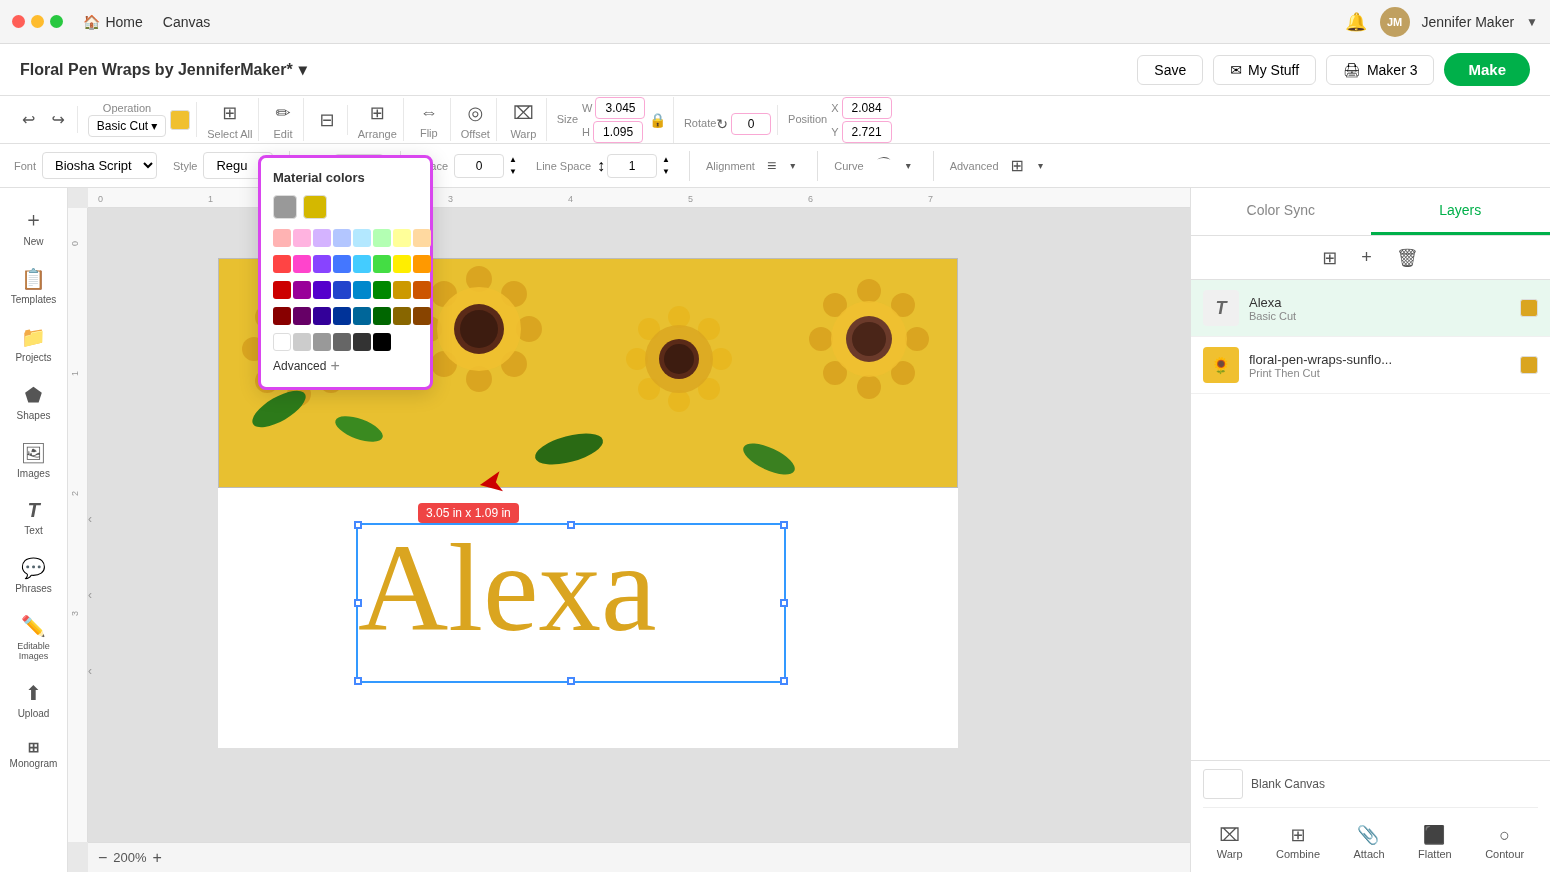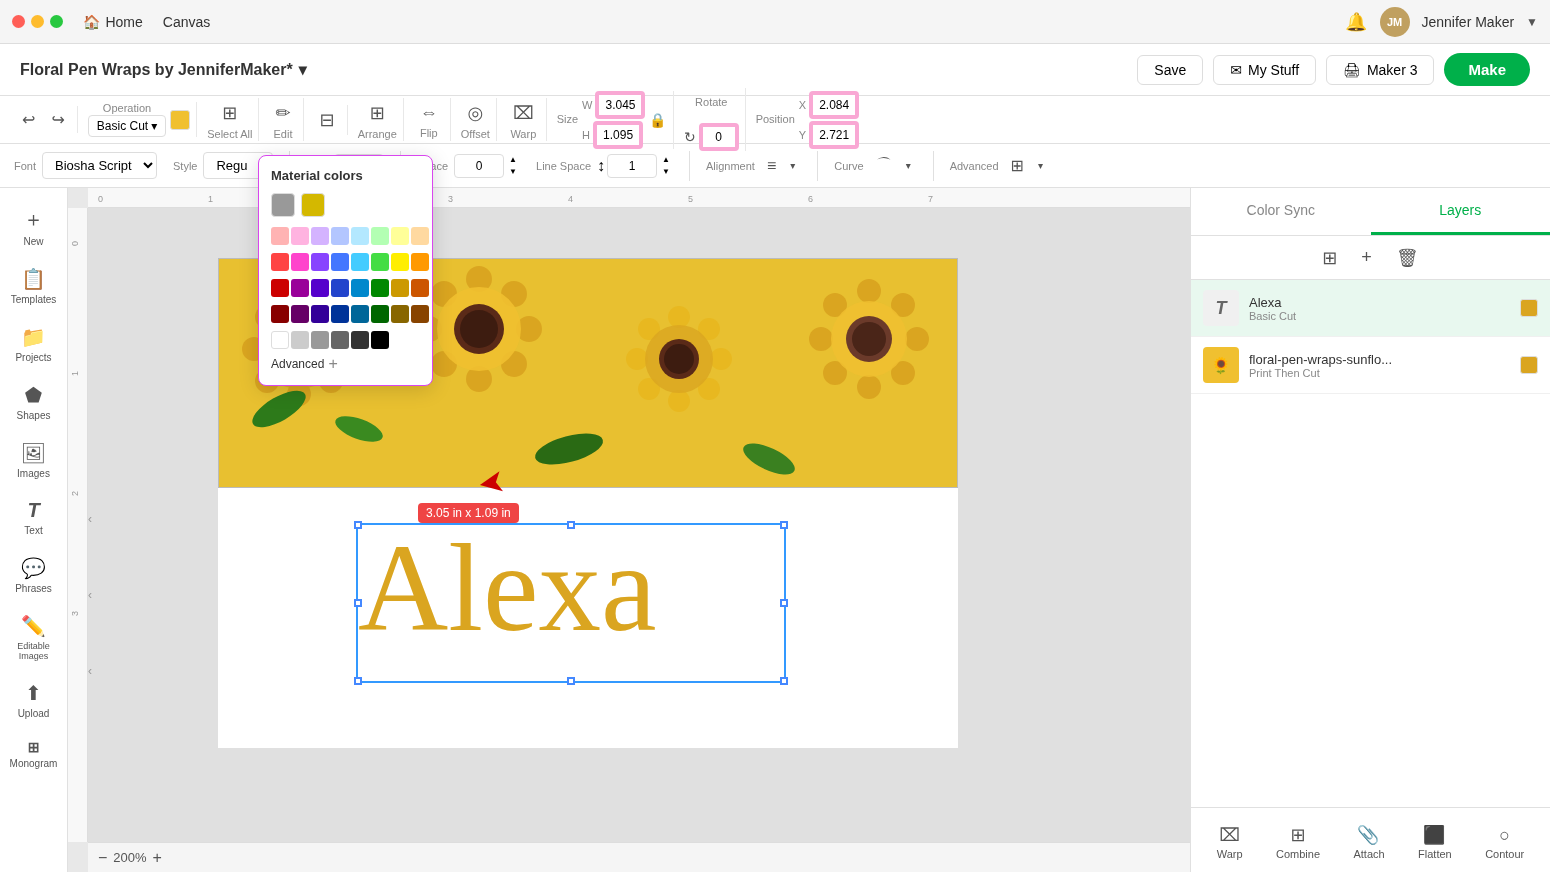--- a/index.html
+++ b/index.html
@@ -55,21 +55,21 @@
       gap: 4px;
       position: relative;
     }
     .toolbar-section { display: flex; align-items: center; gap: 4px; padding: 0 6px; border-right: 1px solid #e8e8e8; }
     .toolbar-section:last-child { border-right: none; }
     .toolbar-label { font-size: 11px; color: #888; display: block; text-align: center; line-height: 1.2; }
     .toolbar-group { display: flex; flex-direction: column; align-items: center; }
     .toolbar-select { display: flex; align-items: center; gap: 3px; background: white; border: 1px solid #ddd; border-radius: 4px; padding: 3px 8px; font-size: 12px; }
     .toolbar-color-dot { width: 20px; height: 20px; border-radius: 3px; background: #f0c030; border: 1px solid #ddd; }
     .toolbar-icon-btn { background: none; border: none; padding: 4px 6px; cursor: pointer; color: #555; font-size: 16px; }
-    .toolbar-input { width: 50px; border: 4px solid #f9a8d4; border-radius: 4px; padding: 3px 6px; font-size: 12px; text-align: center; }
+    .toolbar-input { width: 50px; border: 1px solid #f9a8d4; border-radius: 4px; padding: 3px 6px; font-size: 12px; text-align: center; }
     .toolbar-input-group { display: flex; align-items: center; gap: 3px; font-size: 12px; color: #555; }
 
     
     .toolbar2 {
       height: 44px;
       background: white;
       border-bottom: 1px solid #e0e0e0;
       display: flex;
       align-items: center;
       padding: 0 10px;
@@ -233,21 +233,21 @@
     .ba-btn { display: flex; flex-direction: column; align-items: center; gap: 2px; background: none; border: none; cursor: pointer; font-size: 11px; color: #555; padding: 4px 6px; }
     .ba-icon { font-size: 18px; }
 
     
     .color-picker-popup {
       position: absolute;
       top: 155px;
       left: 258px;
       width: 175px;
       background: white;
-      border: 1px solid #d946ef;
+      border: 3px solid #d946ef;
       border-radius: 8px;
       box-shadow: 0 4px 20px rgba(0,0,0,0.15);
       z-index: 100;
       padding: 12px;
     }
     .cp-title { font-size: 13px; font-weight: 600; color: #333; margin-bottom: 10px; }
     .cp-current { display: flex; gap: 6px; margin-bottom: 10px; }
     .cp-swatch { width: 24px; height: 24px; border-radius: 4px; border: 1px solid #ddd; }
     .cp-swatch.gray { background: #999; }
     .cp-swatch.yellow { background: #d4b800; }
@@ -407,21 +407,21 @@
       </div>
       <div class="toolbar-input-group">
         <span style="font-size:11px;color:#888;">H</span>
         <input class="toolbar-input" value="1.095" style="">
       </div>
     </div>
     <button style="background:none;border:none;cursor:pointer;font-size:14px;">🔒</button>
   </div>
 
   <div class="toolbar-section">
-    <div style="display:flex;flex-direction:column;align-items:center;gap:14px;margin-top:8px;">
+    <div style="display:flex;flex-direction:row;align-items:center;gap:0;margin-top:8px;">
       <span class="toolbar-label">Rotate</span>
       <div class="toolbar-input-group">
         <span style="font-size:14px;">↻</span>
         <input class="toolbar-input" value="0" style="width: 40px;">
       </div>
     </div>
   </div>
 
   <div class="toolbar-section">
     <span class="toolbar-label">Position</span>
@@ -710,20 +710,24 @@
       <div class="layer-info">
         <div class="layer-name">floral-pen-wraps-sunflo...</div>
         <div class="layer-type">Print Then Cut</div>
       </div>
       <div class="layer-color" style="background:#DAA520;"></div>
     </div>
 
     <div style="flex:1;"></div>
 
     <div class="bottom-bar">
+      <div style="display:flex;align-items:center;gap:8px;width:100%;border-bottom:1px solid #eee;padding-bottom:8px;">
+        <div class="blank-canvas-thumb"></div>
+        <span class="blank-canvas-label">Blank Canvas</span>
+      </div>
       <div class="bottom-actions" style="display:flex;justify-content:space-around;width:100%;padding-top:4px;">
         <button class="ba-btn">
           <span class="ba-icon">⌧</span>
           <span>Warp</span>
         </button>
         <button class="ba-btn">
           <span class="ba-icon">⊞</span>
           <span>Combine</span>
         </button>
         <button class="ba-btn">

